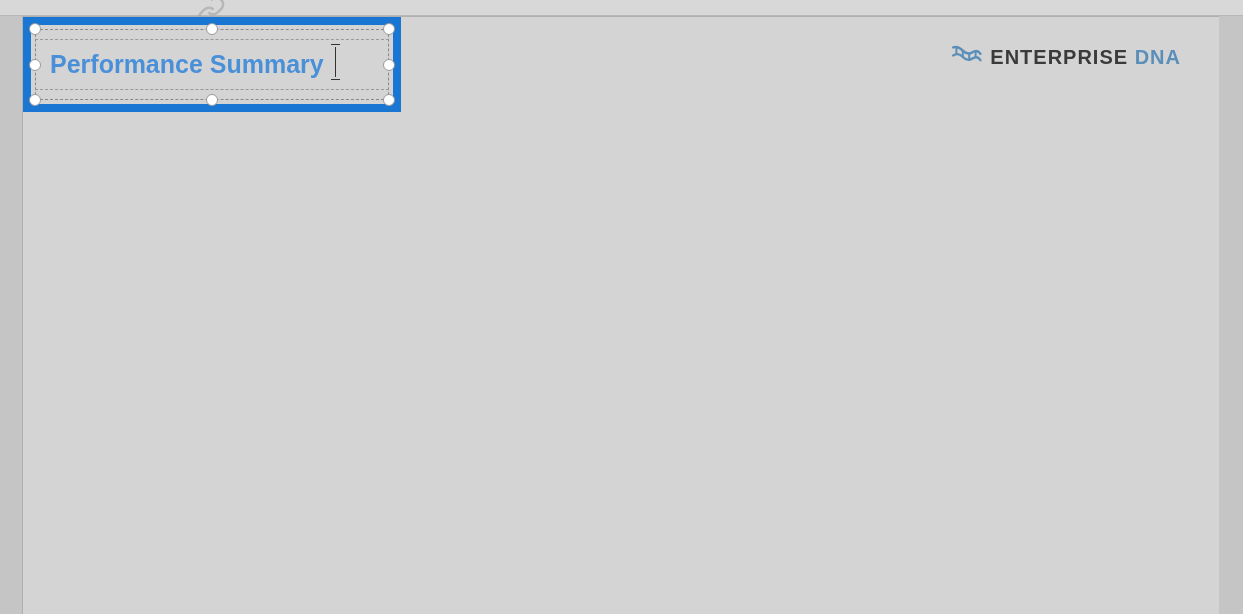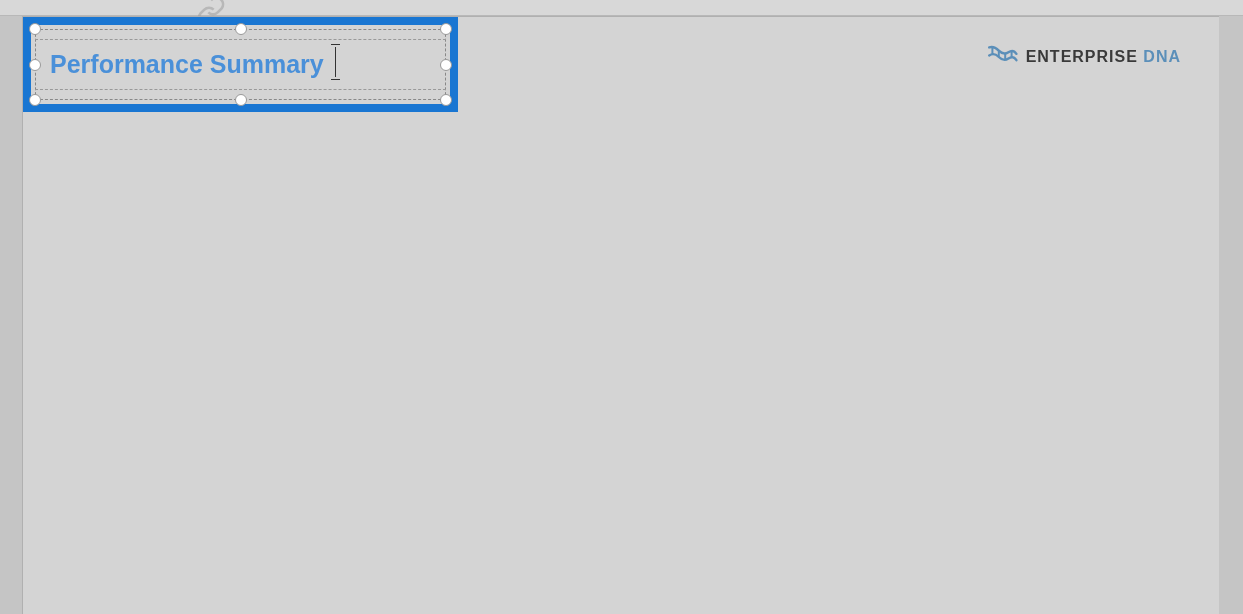--- a/index.html
+++ b/index.html
@@ -42,21 +42,21 @@
       bottom: 0;
       background: #d4d4d4;
       border-top: 1px solid #b0b0b0;
       border-left: 1px solid #b0b0b0;
     }
     
     .textbox-container {
       position: absolute;
       left: 0px;
       top: 0px;
-      width: 435px;
+      width: 378px;
       height: 95px;
       background: #1976d2;
       padding: 8px;
       z-index: 10;
     }
     
     .textbox-inner {
       position: relative;
       width: 100%;
       height: 100%;
@@ -162,21 +162,21 @@
       align-items: center;
       gap: 8px;
     }
     
     .dna-icon {
       width: 32px;
       height: 28px;
     }
     
     .logo-text {
-      font-size: 16px;
+      font-size: 20px;
       font-weight: 700;
       letter-spacing: 1px;
     }
     
     .logo-enterprise {
       color: #3a3a3a;
     }
     
     .logo-dna {
       color: #5b8fb9;

